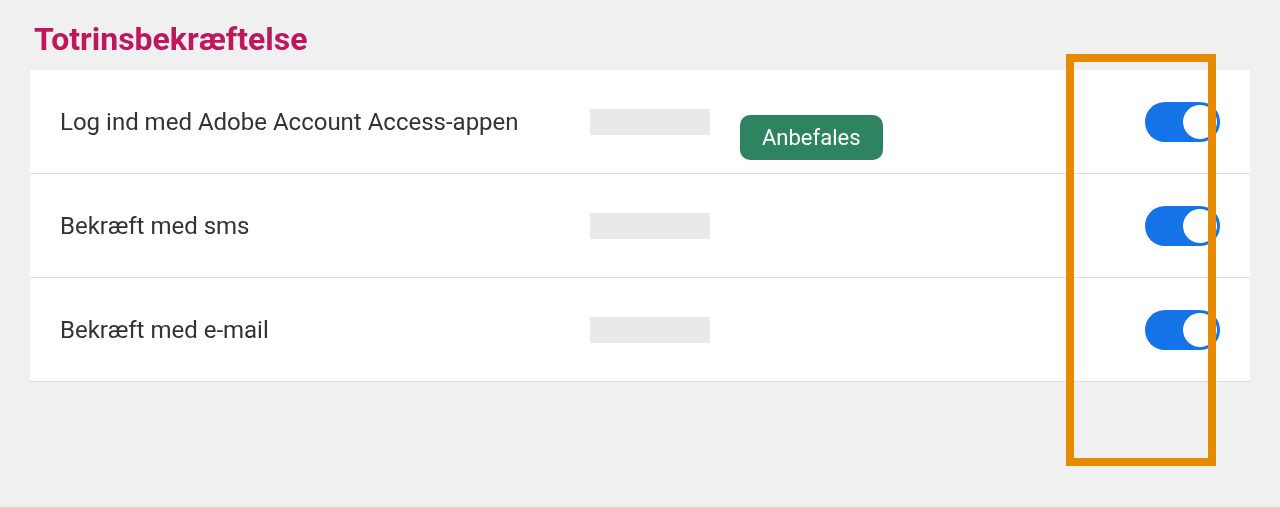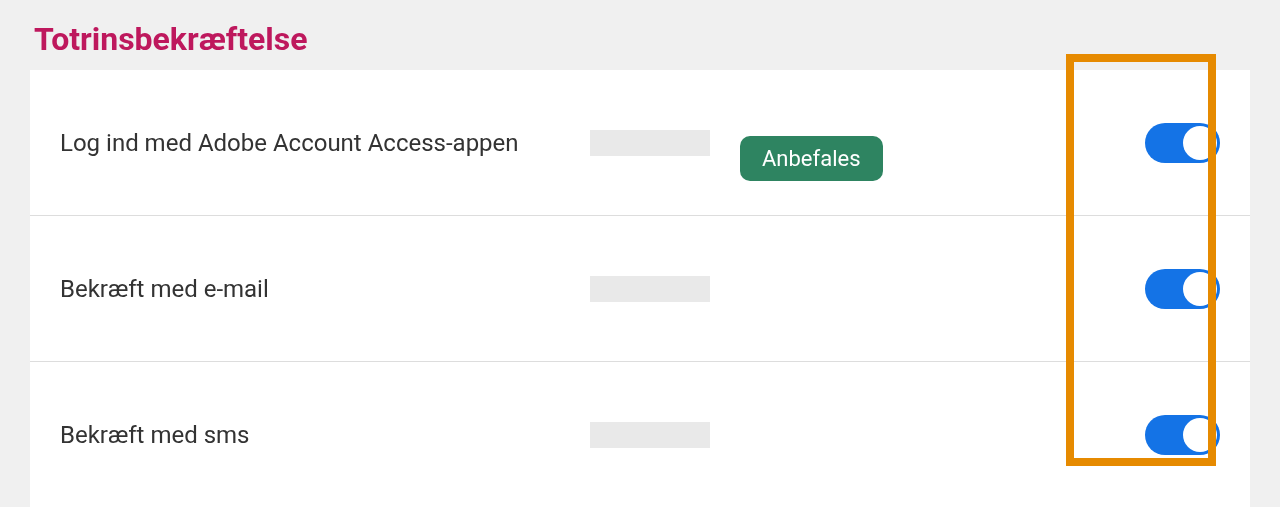--- a/index.html
+++ b/index.html
@@ -22,21 +22,21 @@
       padding-left: 4px;
     }
     .settings-panel {
       background: #fff;
       position: relative;
     }
     .setting-row {
       display: flex;
       align-items: center;
       padding: 0 30px;
-      height: 146px;
+      height: 104px;
       border-bottom: 1px solid #ddd;
     }
     .setting-row:last-child {
       border-bottom: none;
     }
     .setting-label {
       font-size: 24px;
       color: #333;
       flex: 0 0 auto;
       width: 530px;
@@ -105,31 +105,31 @@
     <div class="badge-wrapper">
       <span class="badge">Anbefales</span>
     </div>
     <div class="spacer"></div>
     <div class="toggle">
       <div class="toggle-knob"></div>
     </div>
   </div>
 
   <div class="setting-row">
-    <div class="setting-label">Bekræft med e-mail</div>
+    <div class="setting-label">Bekræft med sms</div>
     <div class="placeholder-box"></div>
     <div class="badge-wrapper"></div>
     <div class="spacer"></div>
     <div class="toggle">
       <div class="toggle-knob"></div>
     </div>
   </div>
 
   <div class="setting-row">
-    <div class="setting-label">Bekræft med sms</div>
+    <div class="setting-label">Bekræft med e-mail</div>
     <div class="placeholder-box"></div>
     <div class="badge-wrapper"></div>
     <div class="spacer"></div>
     <div class="toggle">
       <div class="toggle-knob"></div>
     </div>
   </div>
 
   <div class="highlight-box"></div>
 </div>

